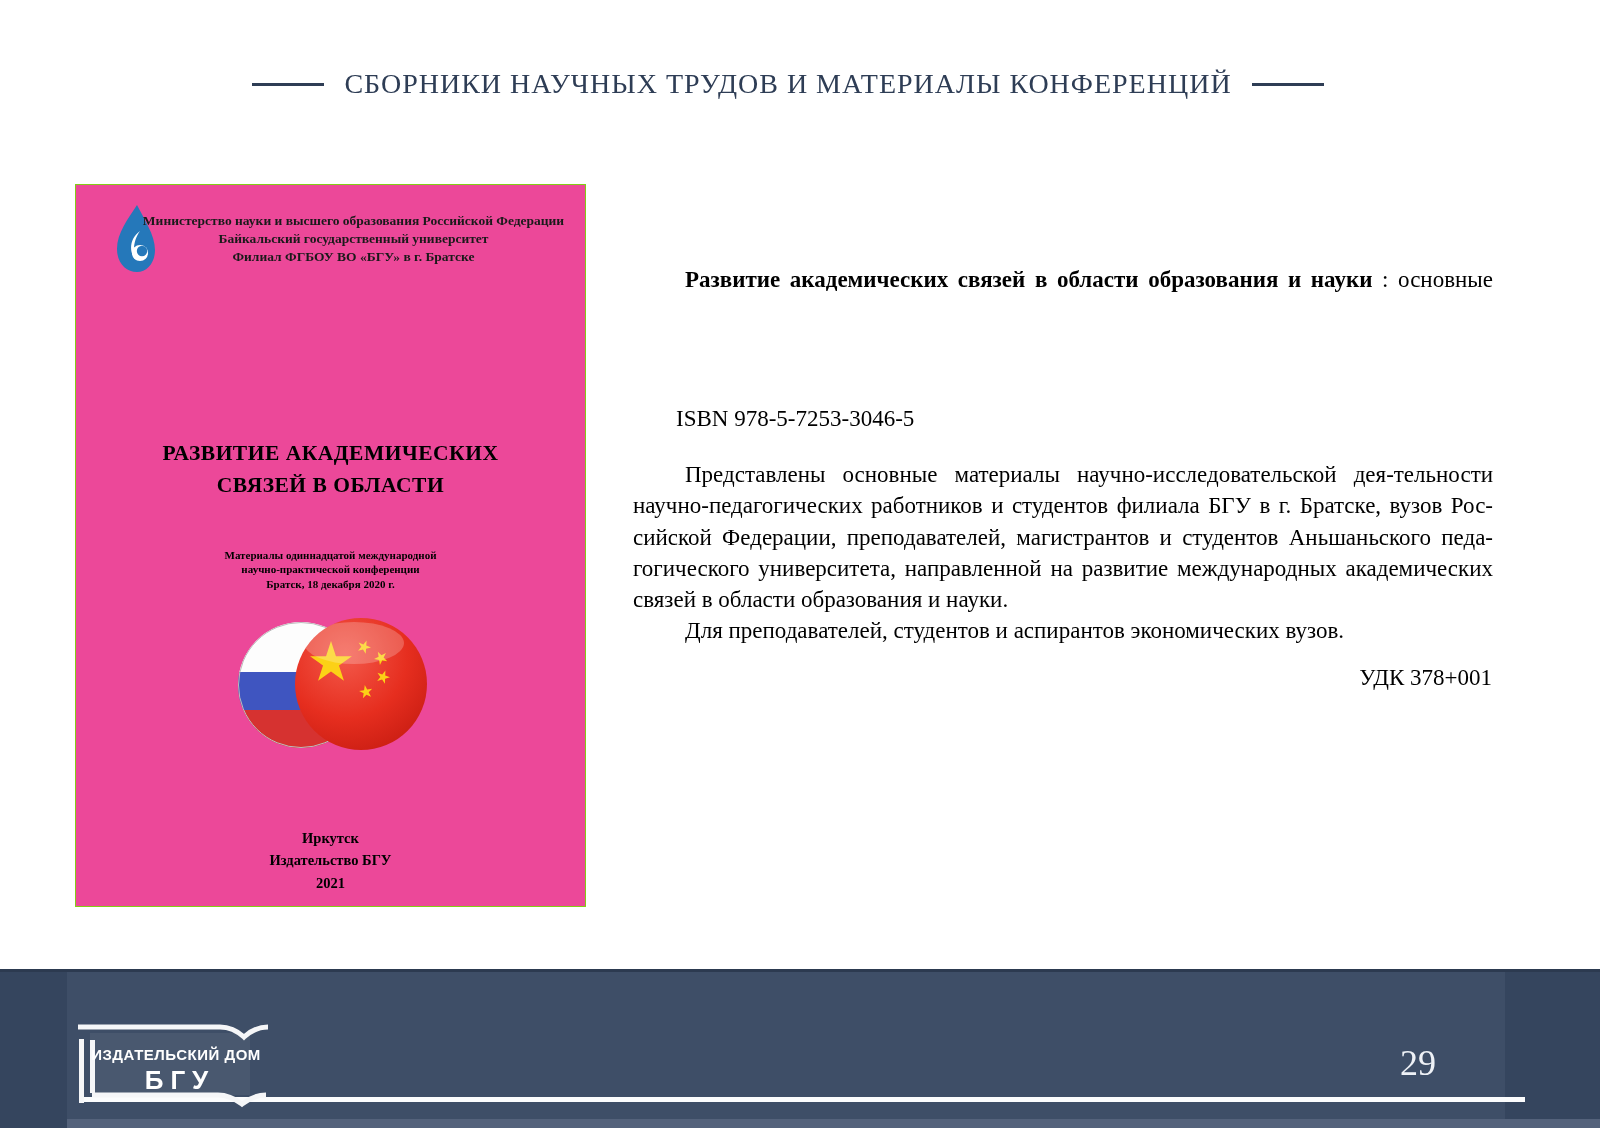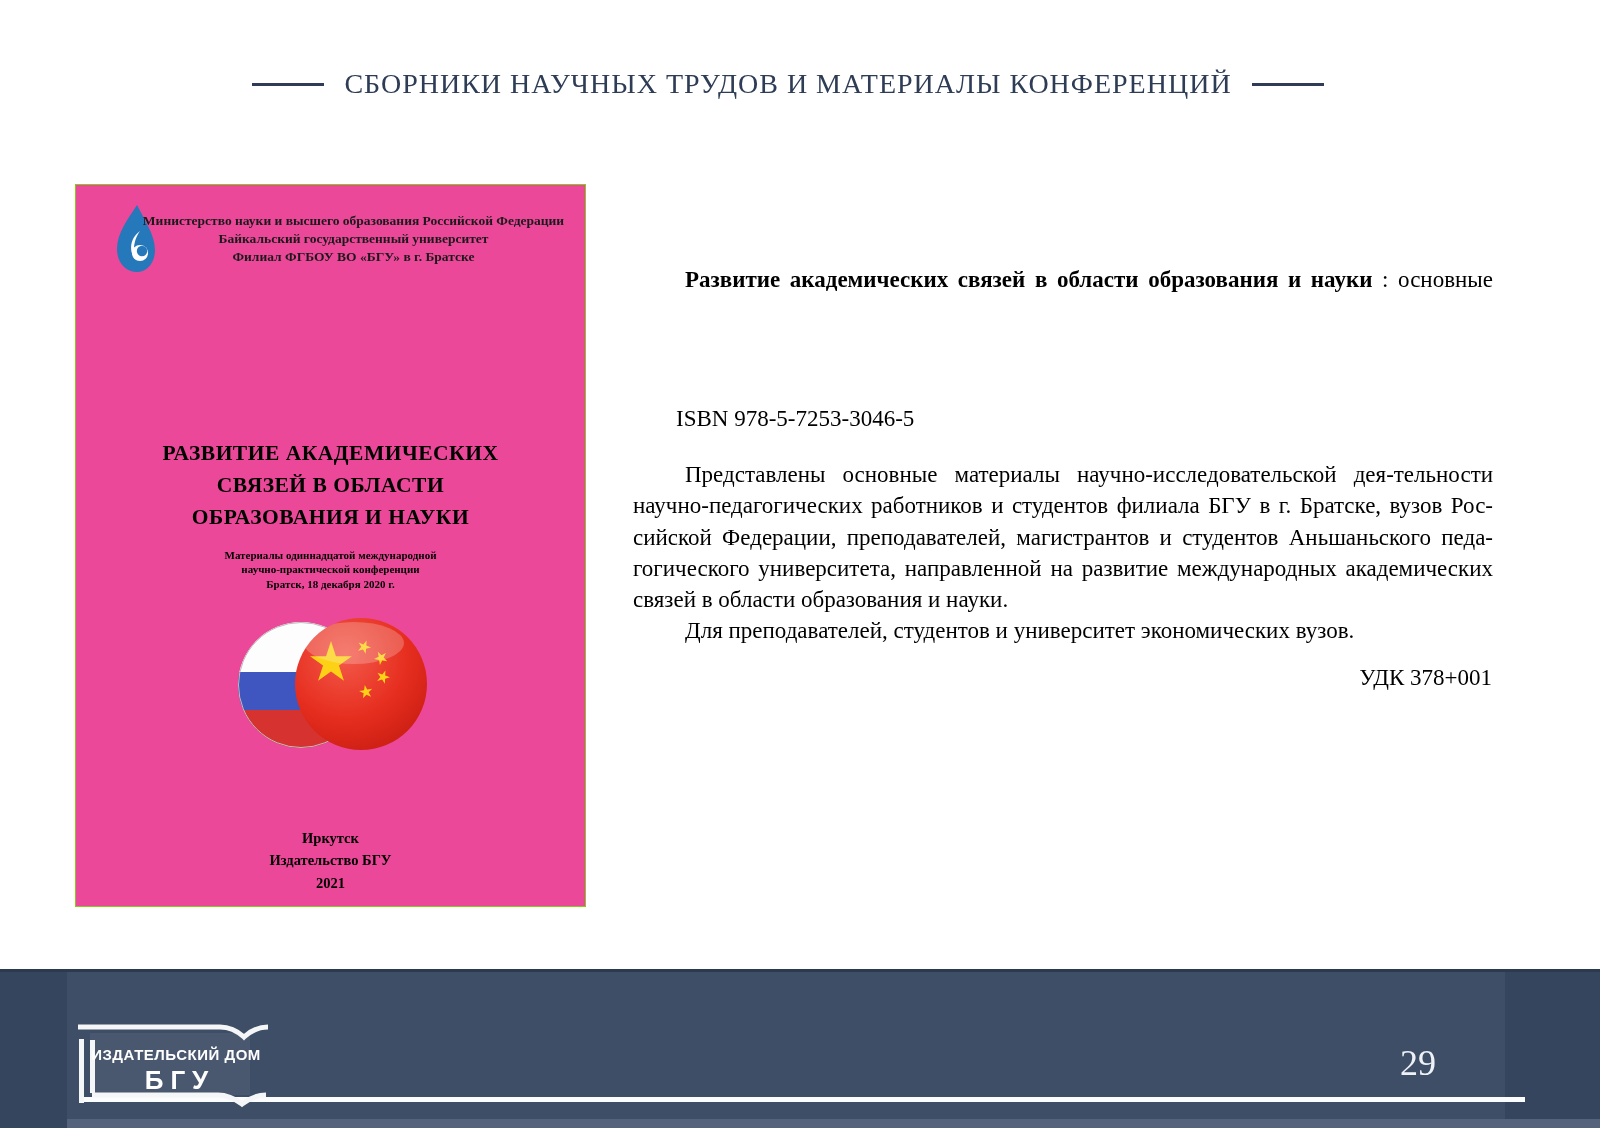--- a/index.html
+++ b/index.html
@@ -95,21 +95,20 @@
 
     <div class="ministry">
         <div class="mline">Министерство науки и высшего образования Российской Федерации</div>
         <div class="mline">Байкальский государственный университет</div>
         <div class="mline">Филиал ФГБОУ ВО «БГУ» в г. Братске</div>
       </div>
 
     <div class="cover-title">
         <div class="tline">РАЗВИТИЕ АКАДЕМИЧЕСКИХ</div>
         <div class="tline">СВЯЗЕЙ В ОБЛАСТИ</div>
-        <div class="tline">ОБРАЗОВАНИЯ И НАУКИ</div>
       </div>
 
     <div class="cover-sub">
         <div class="sline">Материалы одиннадцатой международной</div>
         <div class="sline">научно-практической конференции</div>
         <div class="sline">Братск, 18 декабря 2020 г.</div>
       </div>
 
     <svg class="flags" width="194" height="136" viewBox="0 0 194 136">
       <defs>
@@ -158,21 +157,21 @@
   <div class="isbn">ISBN 978-5-7253-3046-5</div>
 
   <div class="annot">
     <div>
         <div class="jline">Представлены основные материалы научно-исследовательской дея-тельности</div>
         <div class="jline">научно-педагогических работников и студентов филиала БГУ в г. Братске, вузов Рос-</div>
         <div class="jline">сийской Федерации, преподавателей, магистрантов и студентов Аньшаньского педа-</div>
         <div class="jline">гогического университета, направленной на развитие международных академических</div>
         <div class="jline">связей в области образования и науки.</div>
       </div>
-    <div class="audience">Для преподавателей, студентов и университет экономических вузов.</div>
+    <div class="audience">Для преподавателей, студентов и аспирантов экономических вузов.</div>
   </div>
 
   <div class="codes">
     <div>УДК 378+001</div>
   </div>
 
   <div class="footer-base"></div>
   <div class="footer-panel"></div>
   <div class="footer-strip"></div>
   <div class="footer-line"></div>

